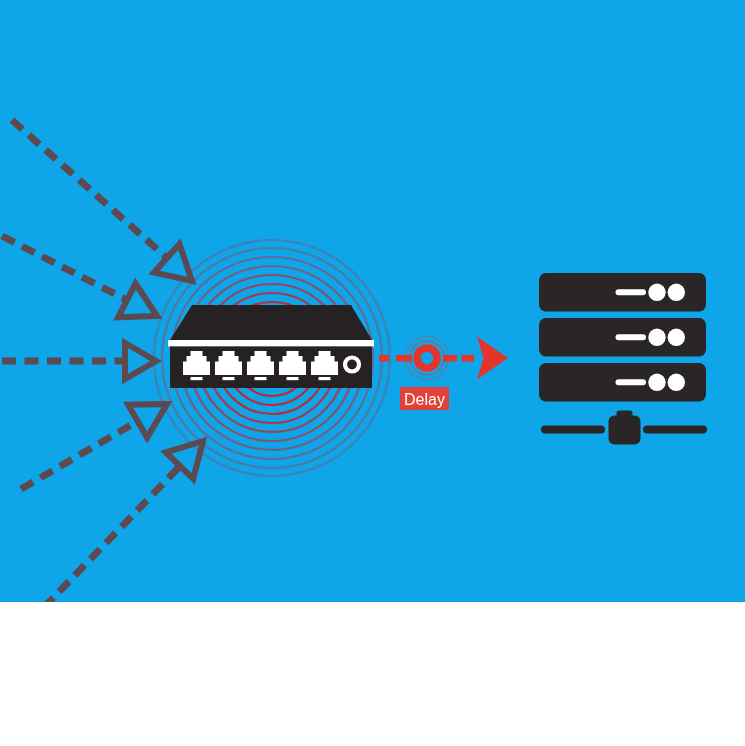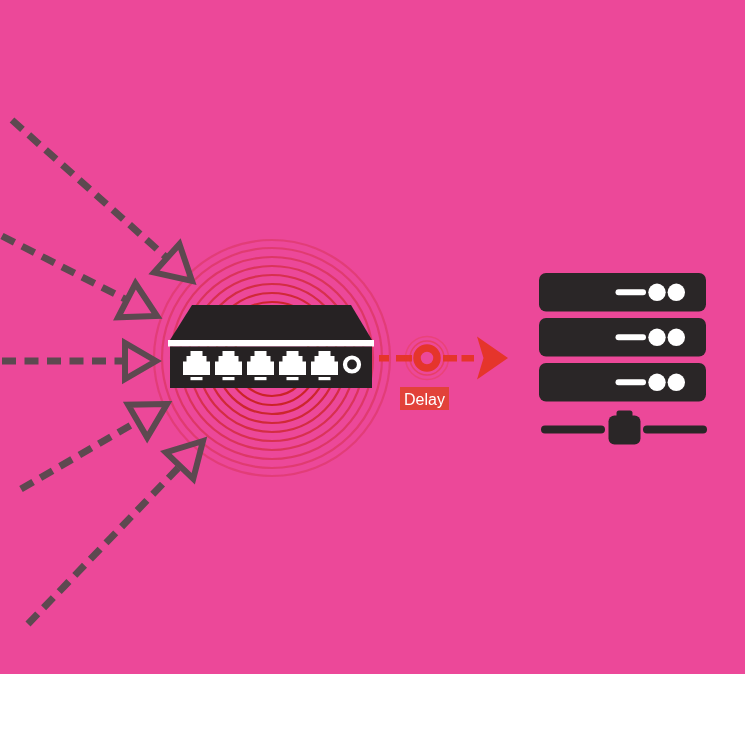--- a/index.html
+++ b/index.html
@@ -1,19 +1,19 @@
 <!DOCTYPE html>
 <html style="--arrow-color: #5d4950; --ring-color: #c92222; --device-color: #262223; --server-color: #2a2627; --accent: #e5352b;"><head>
 <meta charset="utf-8">
 <style>
   html,body { margin:0; padding:0; background:#ffffff; }
   .stage {
     position:relative;
-    width:745px; height:674px;
-    background:#ec4899;
+    width:745px; height:602px;
+    background:#0ea5e9;
     font-family:"Liberation Sans", sans-serif;
     overflow:hidden;
   }
   svg { display:block; }
 
   .rings circle       { fill:none; stroke:var(--ring-color,#c92222); stroke-width:2.2; }
   .delay-rings circle { fill:none; stroke:var(--accent,#e5352b);   stroke-width:1.6; }
 
   .attack-line {
     stroke:var(--arrow-color,#5d4950);

